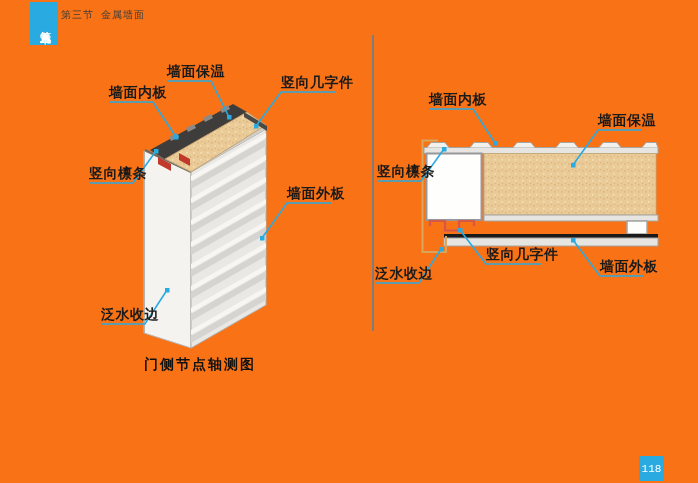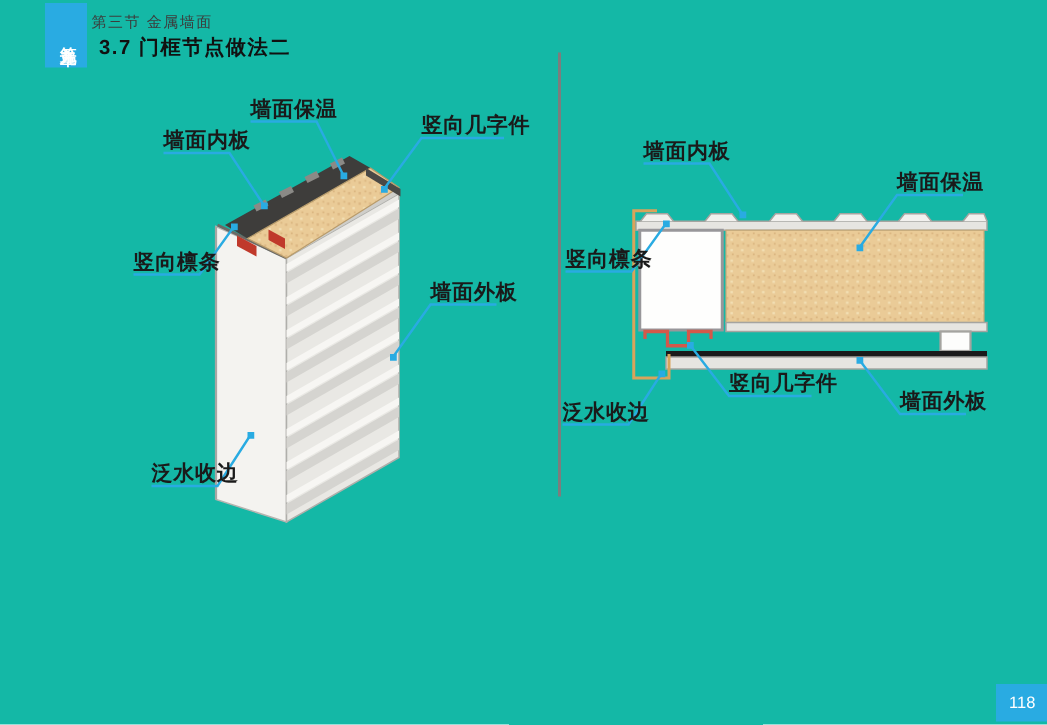--- a/index.html
+++ b/index.html
@@ -1,18 +1,18 @@
 <!DOCTYPE html>
 <html><head>
 <meta charset="utf-8">
 <style>
   html,body{margin:0;padding:0;background:#fff;}
   #page{
-    position:relative;width:698px;height:483px;background:#14b8a6;overflow:hidden;
-    font-family:Liberation Sans, sans-serif;
+    position:relative;width:698px;height:483px;background:#f97316;overflow:hidden;
+    font-family:Liberation Mono, monospace;
   }
   
   #chapter-tab{
     position:absolute;left:30px;top:2px;width:28px;height:43px;
     background:#29ABE2;color:#fff;
     writing-mode:vertical-rl;text-orientation:upright;
     font-size:11px;font-weight:bold;letter-spacing:1px;
     display:flex;align-items:center;justify-content:center;
   }
   #section-breadcrumb{
@@ -36,33 +36,32 @@
   }
   
   .caption{
     position:absolute;font-size:14px;font-weight:bold;color:#111;
     text-align:center;letter-spacing:2px;
   }
   #caption-left{left:110px;top:356px;width:180px;}
   #caption-right{left:458px;top:355px;width:140px;}
   
   #page-number{
-    position:absolute;left:664px;top:456px;width:35px;height:25px;
+    position:absolute;left:639px;top:456px;width:25px;height:25px;
     background:#29ABE2;color:#fff;font-size:11px;
     display:flex;align-items:center;justify-content:center;
   }
 </style>
 </head>
 <body>
 
 <div id="page">
 
   <div id="chapter-tab">第九章</div>
   <div id="section-breadcrumb">第三节 金属墙面</div>
-  <div id="page-title">3.7 门框节点做法二</div>
 
   <div id="divider"></div>
 
   <svg id="drawing" viewBox="0 0 698 483" xmlns="http://www.w3.org/2000/svg">
     <defs>
       <pattern id="speck" width="7" height="7" patternUnits="userSpaceOnUse">
         <rect width="7" height="7" fill="#EACB97"></rect>
         <rect x="1" y="2" width="1.6" height="1.6" fill="#DCB783"></rect>
         <rect x="4" y="5" width="1.6" height="1.6" fill="#F2DFB4"></rect>
         <rect x="5" y="1" width="1.1" height="1.1" fill="#D8B27C"></rect>
@@ -186,15 +185,16 @@
   <div class="lbl" style="left:287px;top:188px">墙面外板</div>
   <div class="lbl" style="left:101px;top:309px">泛水收边</div>
 
   <div class="lbl" style="left:429px;top:94px">墙面内板</div>
   <div class="lbl" style="left:598px;top:115px">墙面保温</div>
   <div class="lbl" style="left:377px;top:166px">竖向檩条</div>
   <div class="lbl" style="left:486px;top:249px">竖向几字件</div>
   <div class="lbl" style="left:375px;top:268px">泛水收边</div>
   <div class="lbl" style="left:600px;top:261px">墙面外板</div>
 
+  <div id="caption-left" class="caption">门侧节点轴测图</div>
 
   <div id="page-number">118</div>
 </div>
 
 </body></html>

